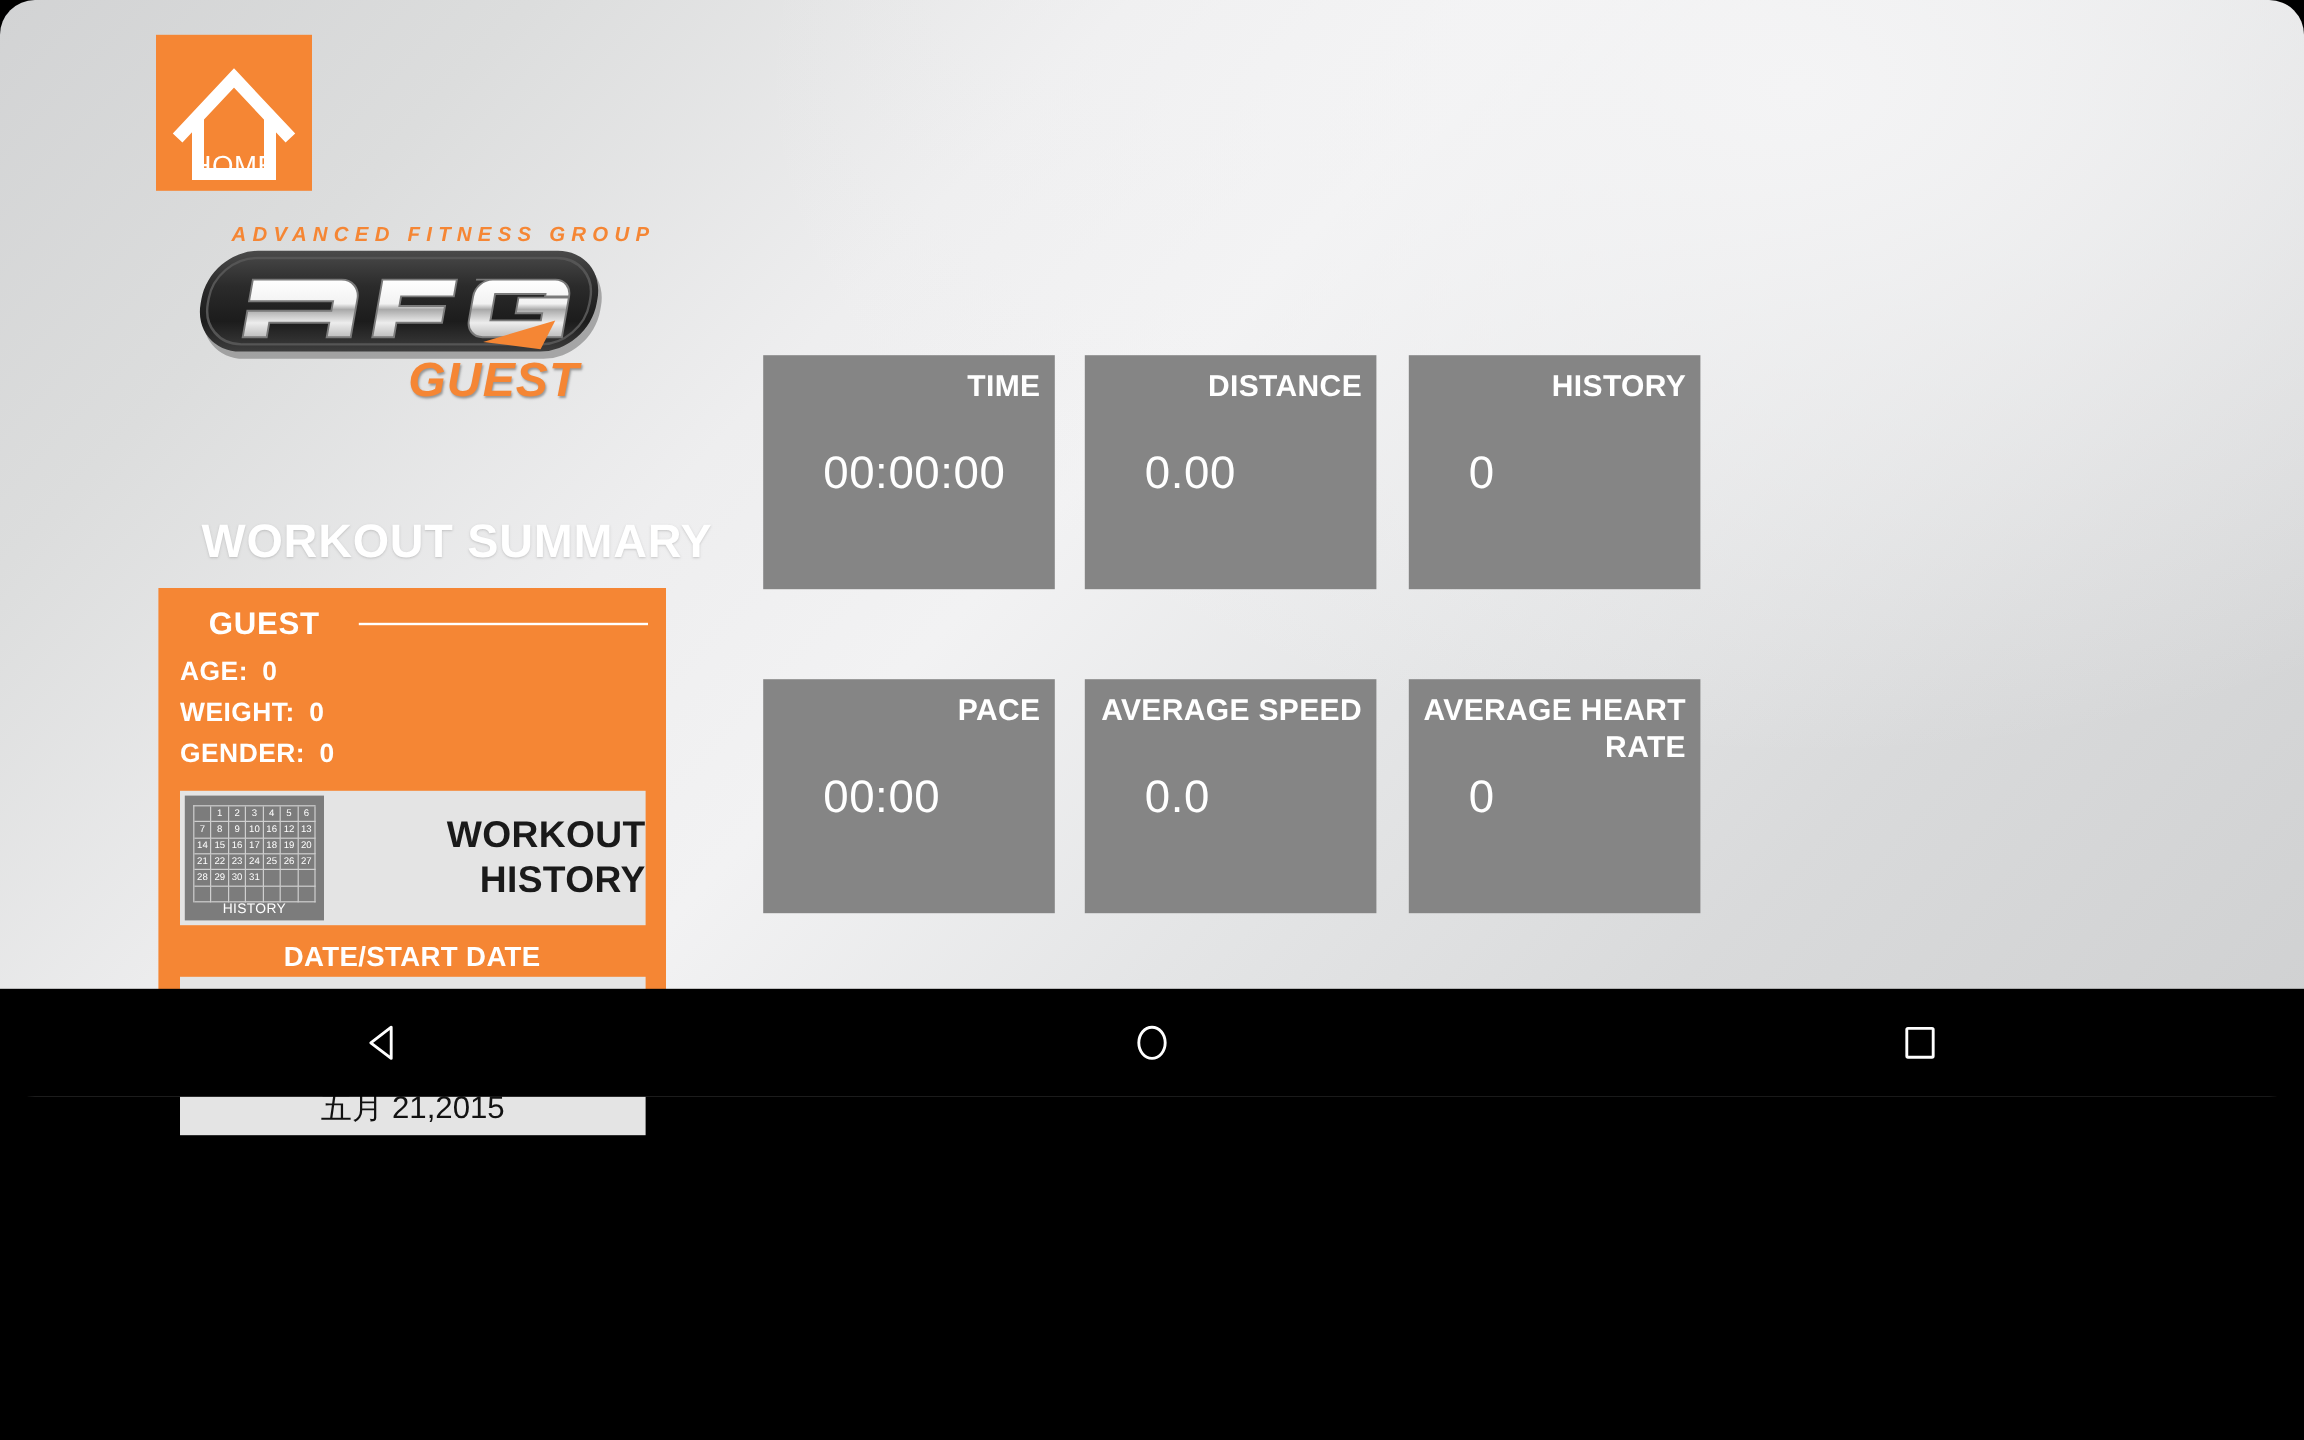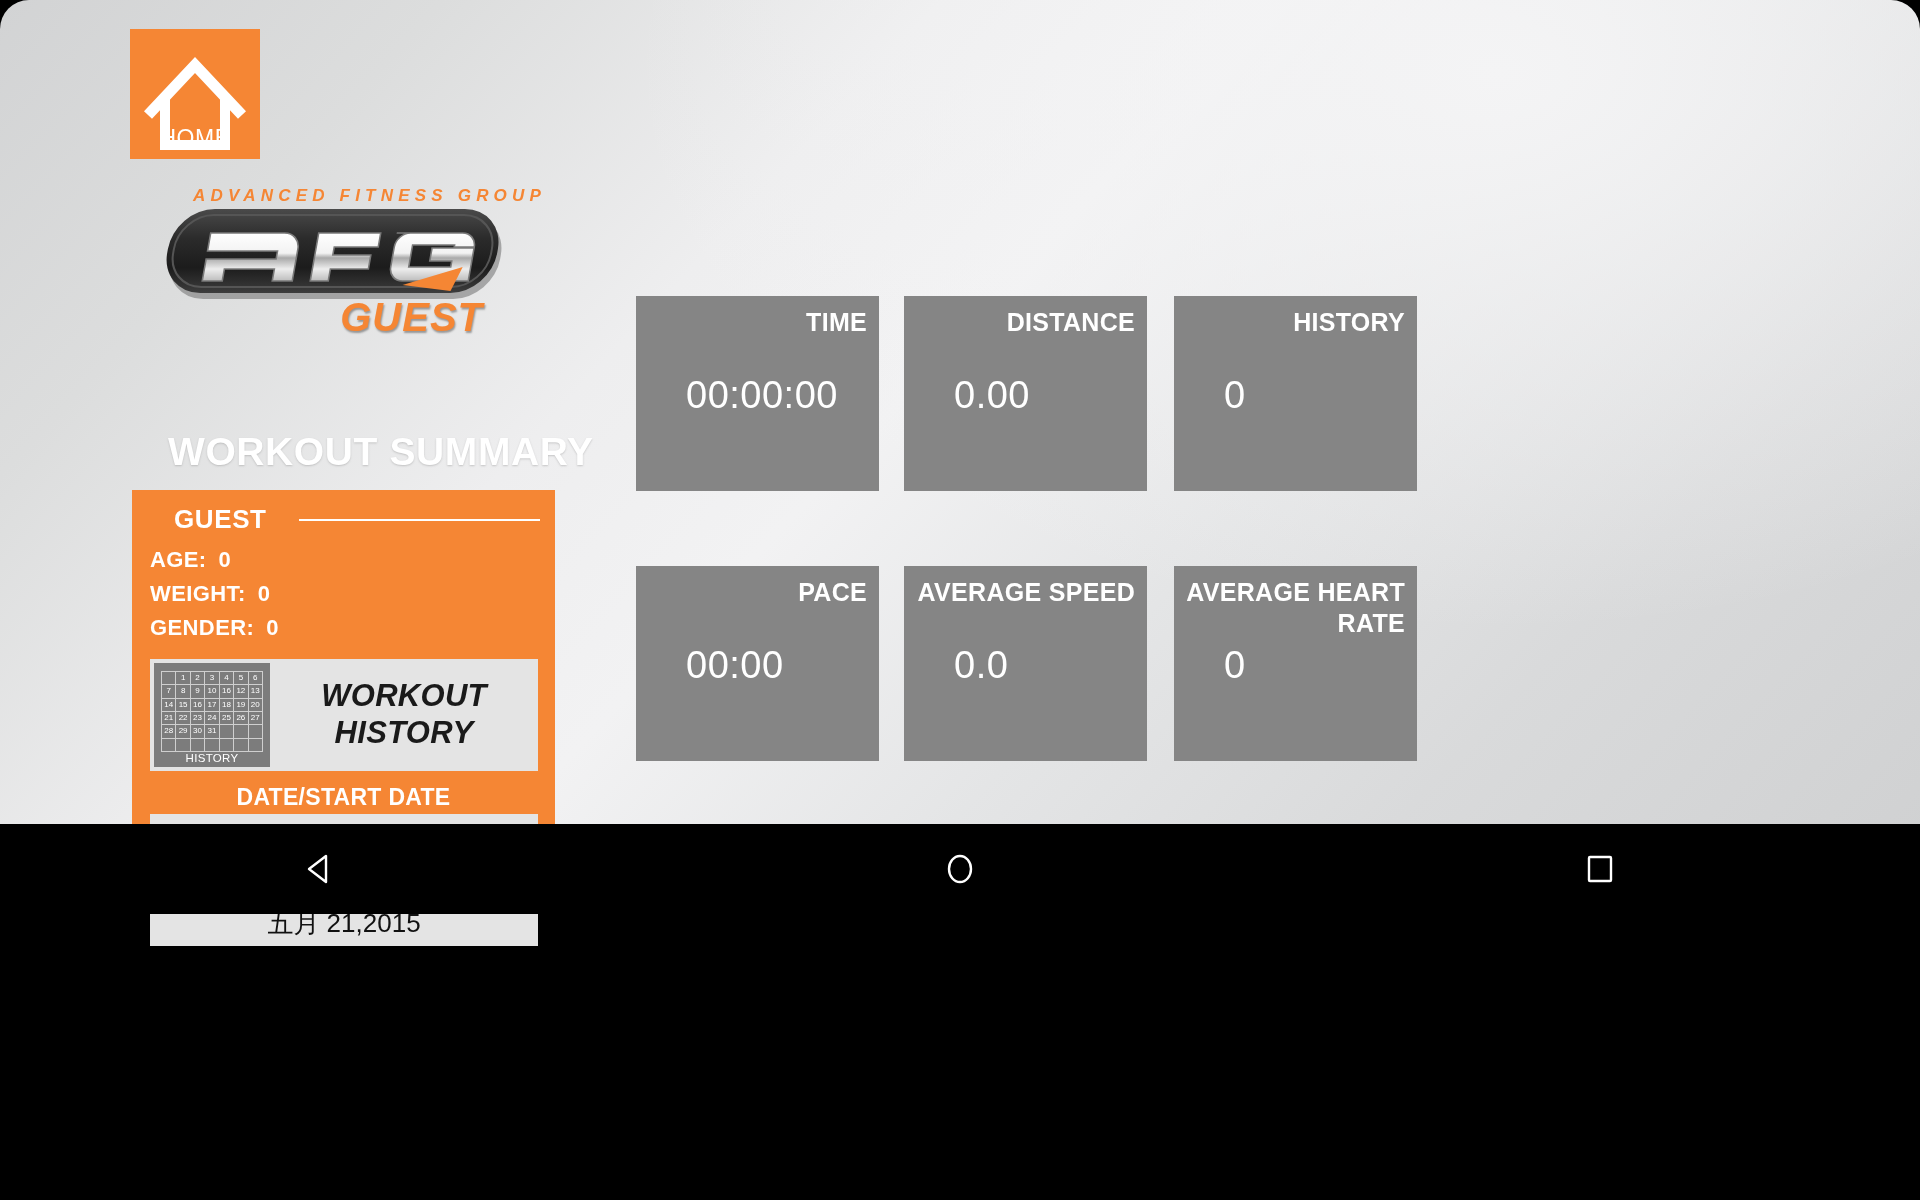--- a/index.html
+++ b/index.html
@@ -105,24 +105,23 @@
   #cal-grid span {
     border-right: 1px solid #cfcfcf; border-bottom: 1px solid #cfcfcf;
     font-size: 8px; color: #fff; line-height: 1;
     display: flex; align-items: center; justify-content: center;
   }
   #cal-word {
     color: #fff; font-size: 11.5px; text-align: center;
     padding-bottom: 3px; letter-spacing: .3px;
   }
   #history-text {
-    flex: 1; text-align: center; color: #1a1a1a;
+    flex: 1; text-align: right; color: #1a1a1a;
     font-size: 31px; font-weight: bold; line-height: 1.18;
     letter-spacing: .3px;
-    font-style: italic;
   }
 
   .date-label {
     position: absolute; left: 0; width: 100%; text-align: center;
     color: #fff; font-size: 23px; font-weight: bold; letter-spacing: .3px;
   }
   .date-field {
     position: absolute; left: 18px; width: 388px; height: 46px;
     background: #e4e4e4; color: #111; font-size: 26px;
     display: flex; align-items: center; justify-content: center;

